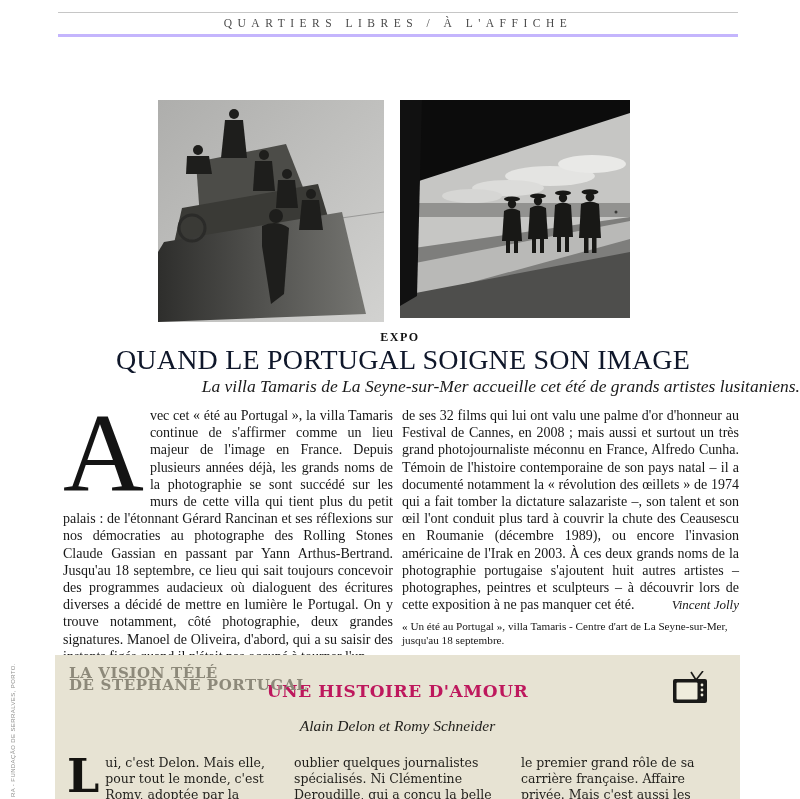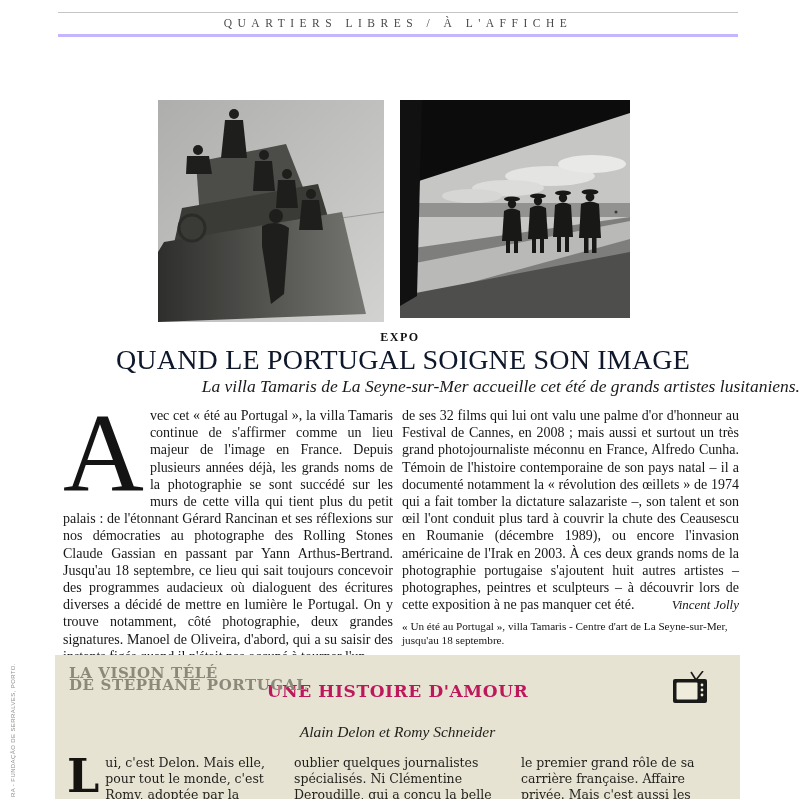--- a/index.html
+++ b/index.html
@@ -82,21 +82,21 @@
   .rubric{
     position:absolute;left:2px;top:4px;
     font-size:15px;font-weight:bold;letter-spacing:0.6px;
     color:#8d897a;line-height:12px;
   }
   .panel-titles{text-align:center;padding-top:18px;}
   .ptitle{
     font-size:17px;font-weight:bold;color:#be185d;letter-spacing:0.6px;
   }
   .psub{
-    font-size:15.5px;font-style:italic;color:#22211d;margin-top:22px;
+    font-size:15.5px;font-style:italic;color:#22211d;margin-top:16px;
     font-family:"Liberation Serif", serif;
   }
   .tv{position:absolute;right:18px;top:8px;line-height:0;}
   .panel-cols{
     display:flex;gap:20px;margin-top:10px;
   }
   .pcol{
     width:207px;font-size:12.5px;line-height:15.8px;color:#201f1b;
     text-align:left;
   }

